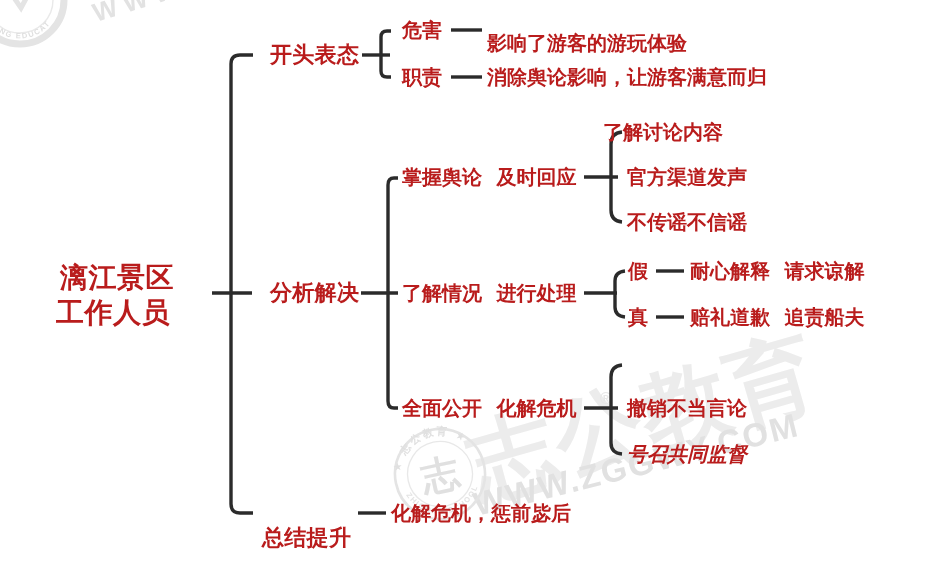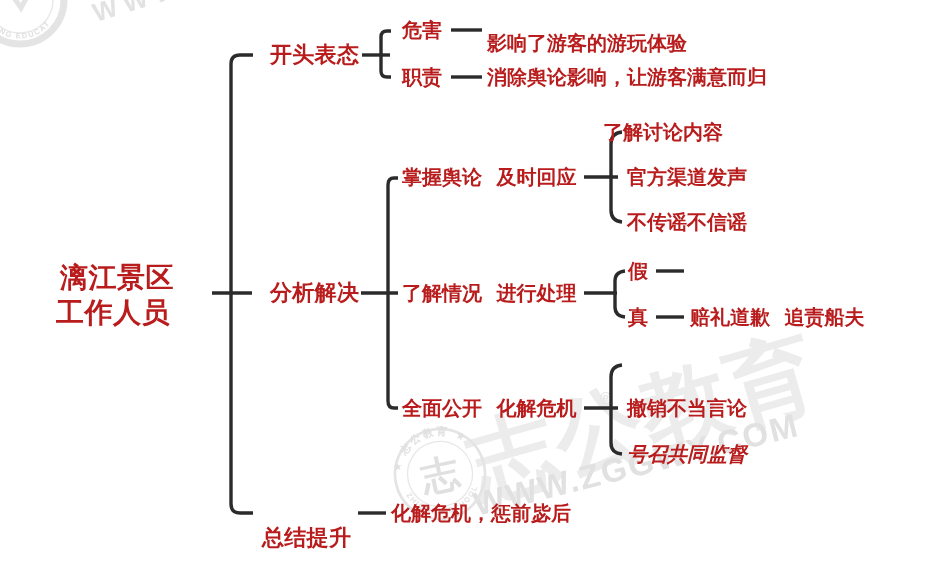--- a/index.html
+++ b/index.html
@@ -99,20 +99,21 @@
 
   <div class="node lvl1" style="left:270px;top:293px;">分析解决</div>
 
   <div class="node lvl2 sp" style="left:402px;top:177px;">掌握舆论 及时回应</div>
   <div class="node lvl2" style="left:603px;top:132px;">了解讨论内容</div>
   <div class="node lvl2" style="left:627px;top:177px;">官方渠道发声</div>
   <div class="node lvl2" style="left:627px;top:222px;">不传谣不信谣</div>
 
   <div class="node lvl2 sp" style="left:402px;top:293px;">了解情况 进行处理</div>
   <div class="node lvl2" style="left:628px;top:271px;">假</div>
+  <div class="node lvl2 sp" style="left:690px;top:271px;">耐心解释 请求谅解</div>
   <div class="node lvl2" style="left:628px;top:317px;">真</div>
   <div class="node lvl2 sp" style="left:690px;top:317px;">赔礼道歉 追责船夫</div>
 
   <div class="node lvl2 sp" style="left:402px;top:408px;">全面公开 化解危机</div>
   <div class="node lvl2" style="left:627px;top:408px;">撤销不当言论</div>
   <div class="node lvl2" style="left:627px;top:454px;font-style:italic;">号召共同监督</div>
 
   <div class="node lvl1" style="left:262px;top:513px;margin-top:25px;">总结提升</div>
   <div class="node lvl2" style="left:391px;top:513px;">化解危机，惩前毖后</div>
 

